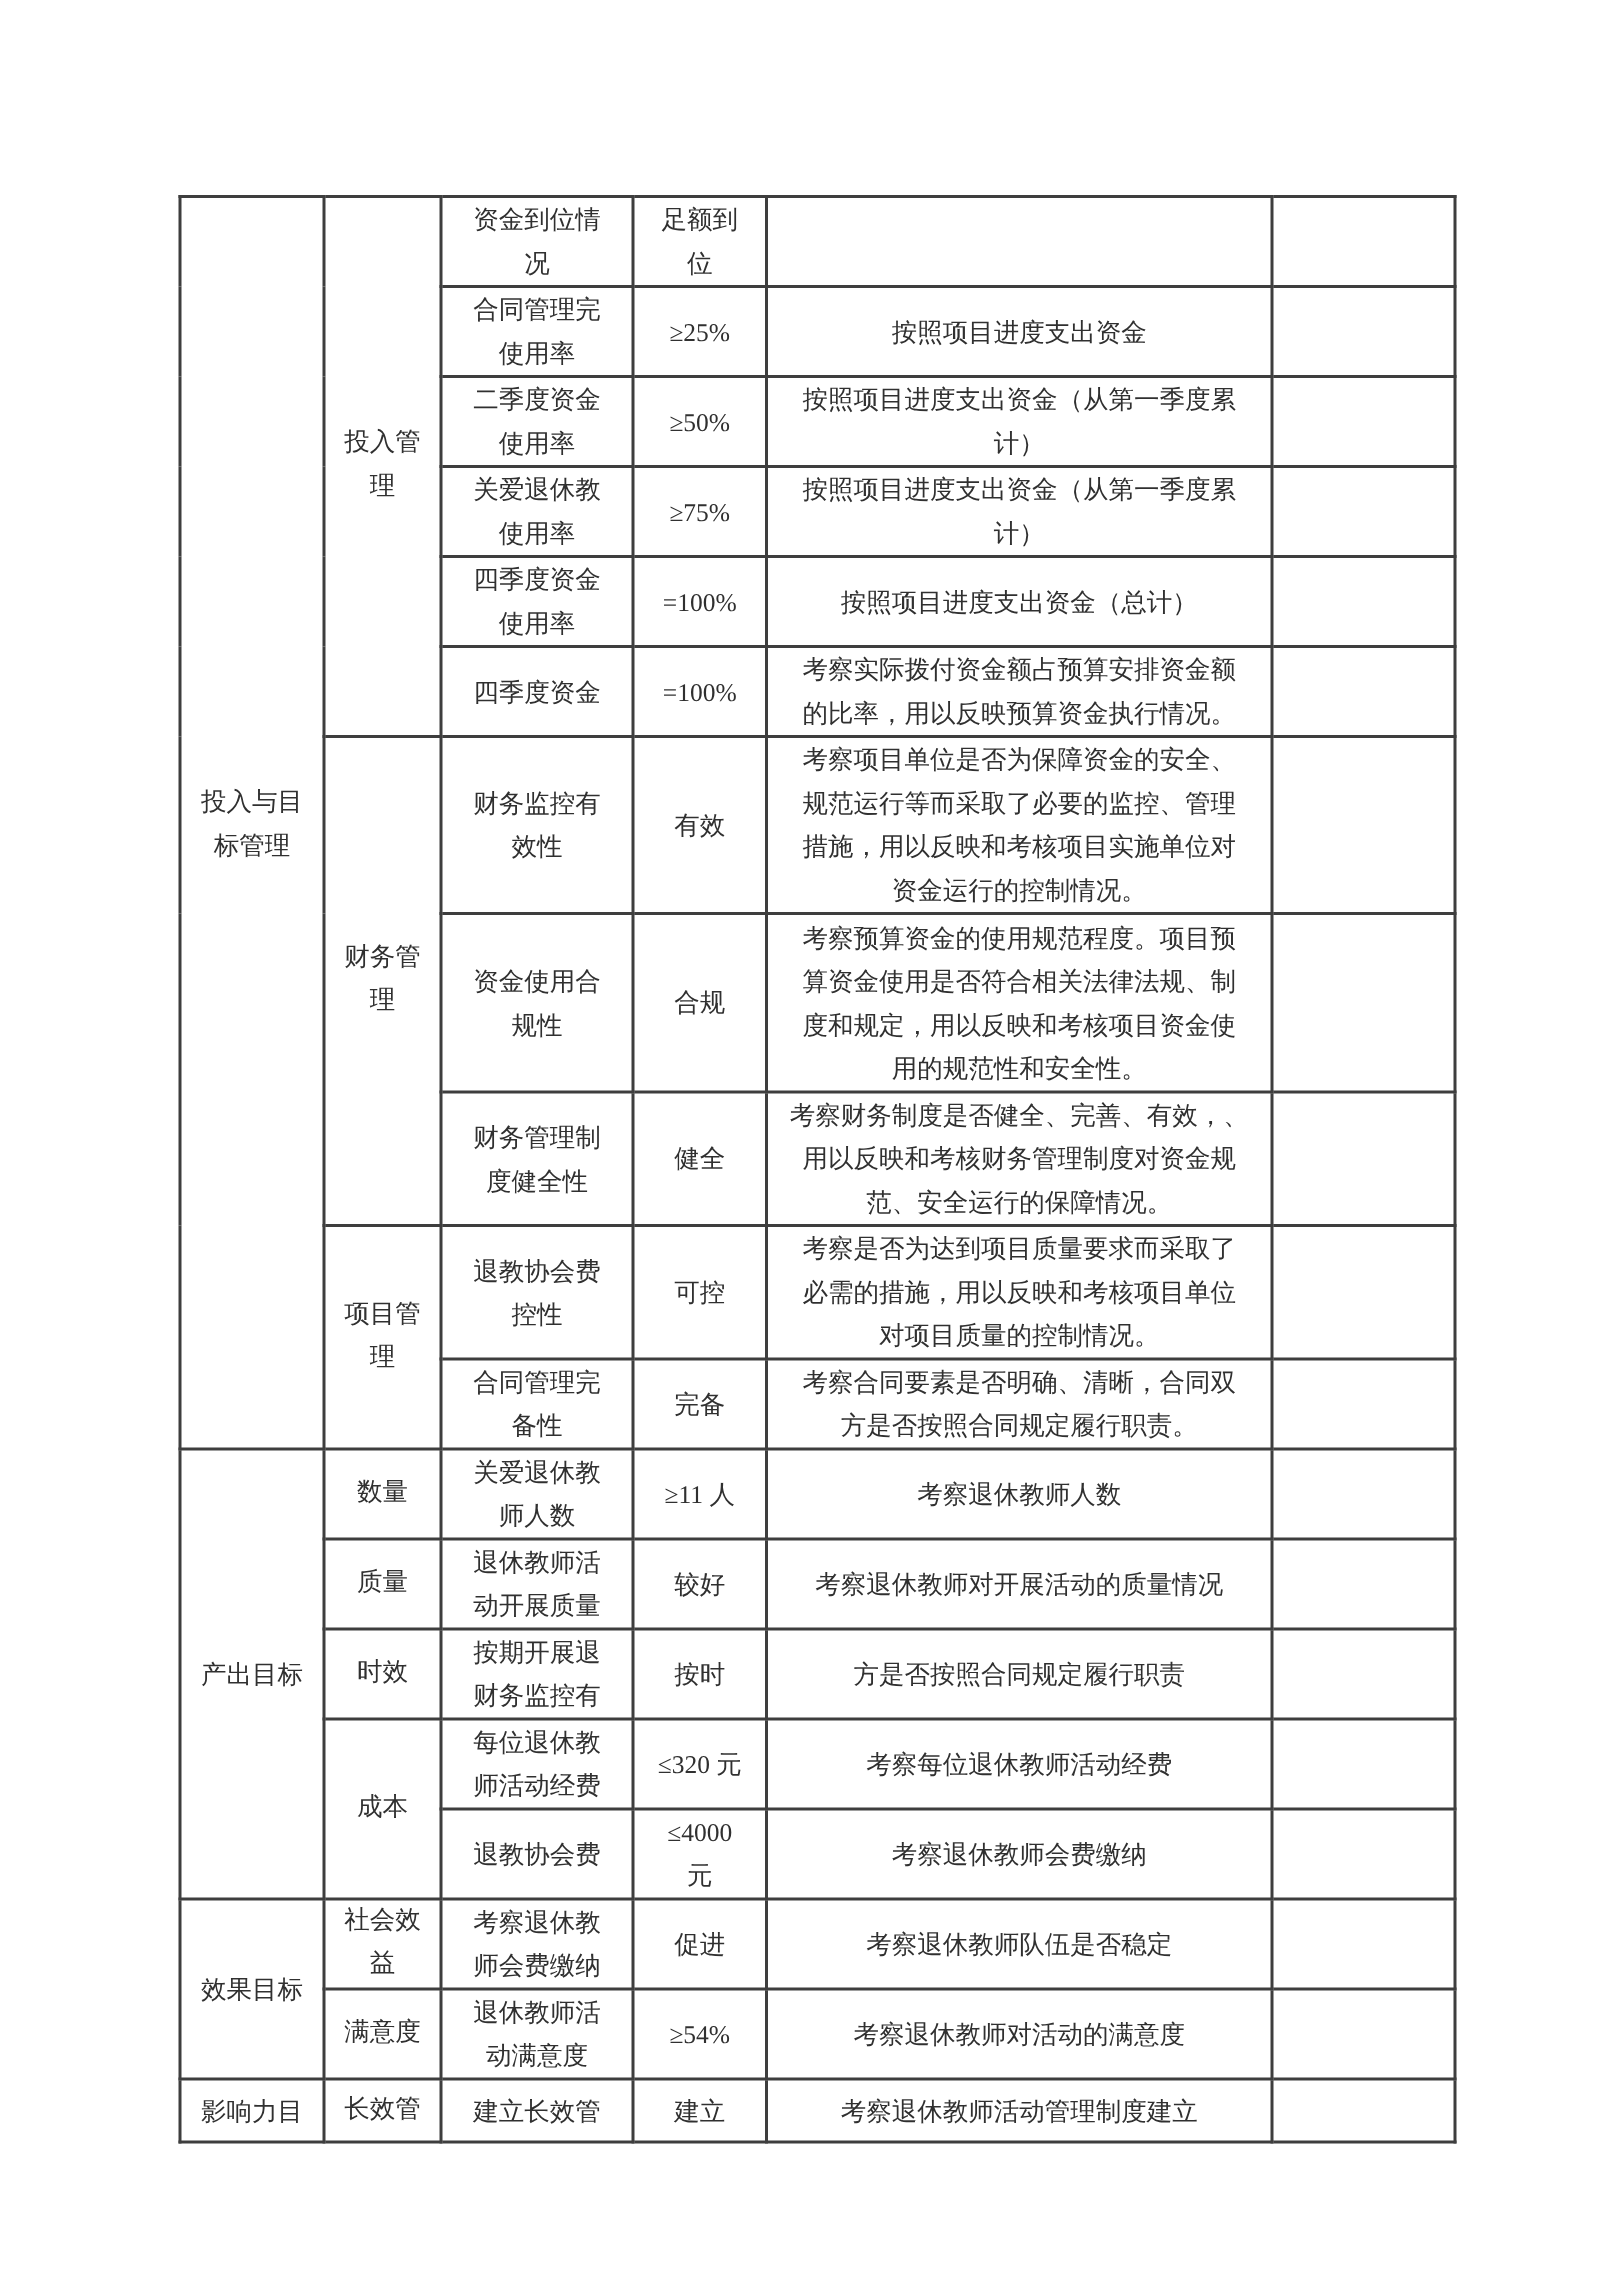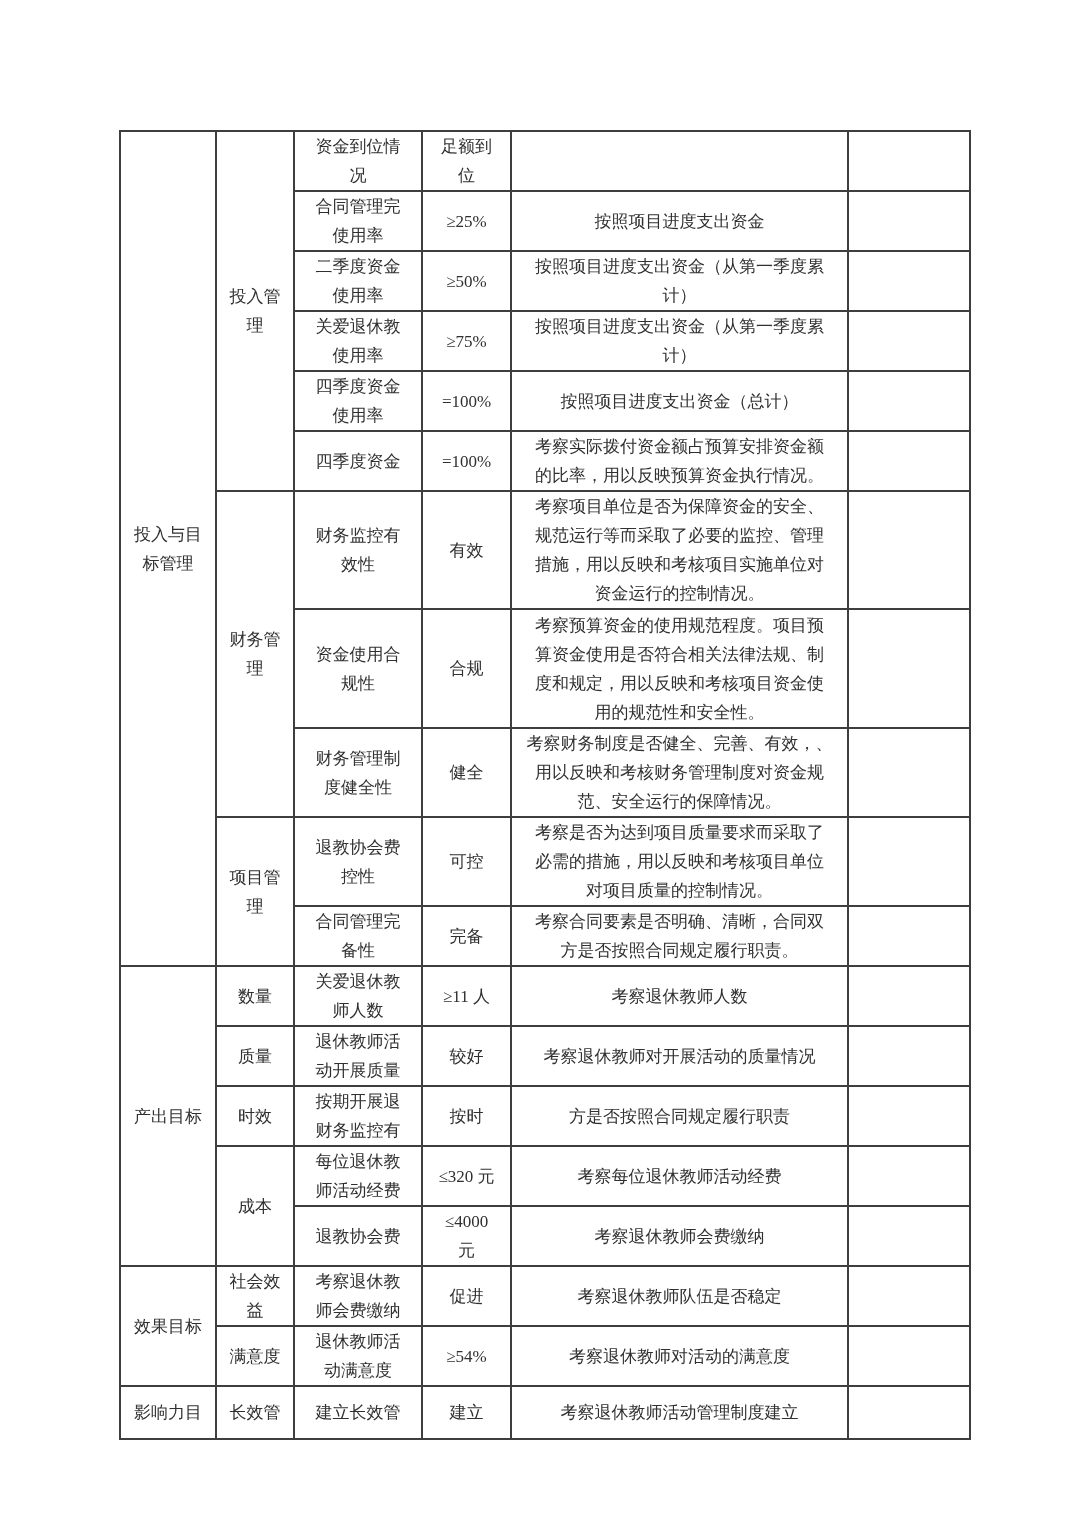--- a/index.html
+++ b/index.html
@@ -15,21 +15,21 @@
   }
   table.perf td{
     border:2px solid #3e3e3e;
     text-align:center;vertical-align:middle;
     font-size:17px;line-height:29px;
     white-space:pre-line;
     padding:0;overflow:hidden;
     word-break:break-all;
   }
   td.c-cat{width:94px;}
-  td.c-sub{width:76px;}
+  td.c-sub{width:76px;font-family:Liberation Mono, monospace;}
   td.c-ind{width:126px;}
   td.c-tgt{width:87px;}
   td.c-desc{width:335px;text-align:left;padding:0 8px 0 11px;margin-top:32px;}
   td.c-score{width:120px;}
 </style>
 </head>
 <body>
 
 <div class="doc-page">
   <table class="perf">
@@ -192,21 +192,21 @@
         <td class="c-score"></td>
       </tr>
       <tr style="height:57px">
         <td class="c-sub">满意度</td>
         <td class="c-ind">退休教师活
 动满意度</td>
         <td class="c-tgt">≥54%</td>
         <td class="c-desc">考察退休教师对活动的满意度</td>
         <td class="c-score"></td>
       </tr>
-      <tr style="height:53px">
+      <tr style="height:42px">
         <td class="c-cat">影响力目</td>
         <td class="c-sub">长效管</td>
         <td class="c-ind">建立长效管</td>
         <td class="c-tgt">建立</td>
         <td class="c-desc">考察退休教师活动管理制度建立</td>
         <td class="c-score"></td>
       </tr>
     </tbody>
   </table>
 </div>

